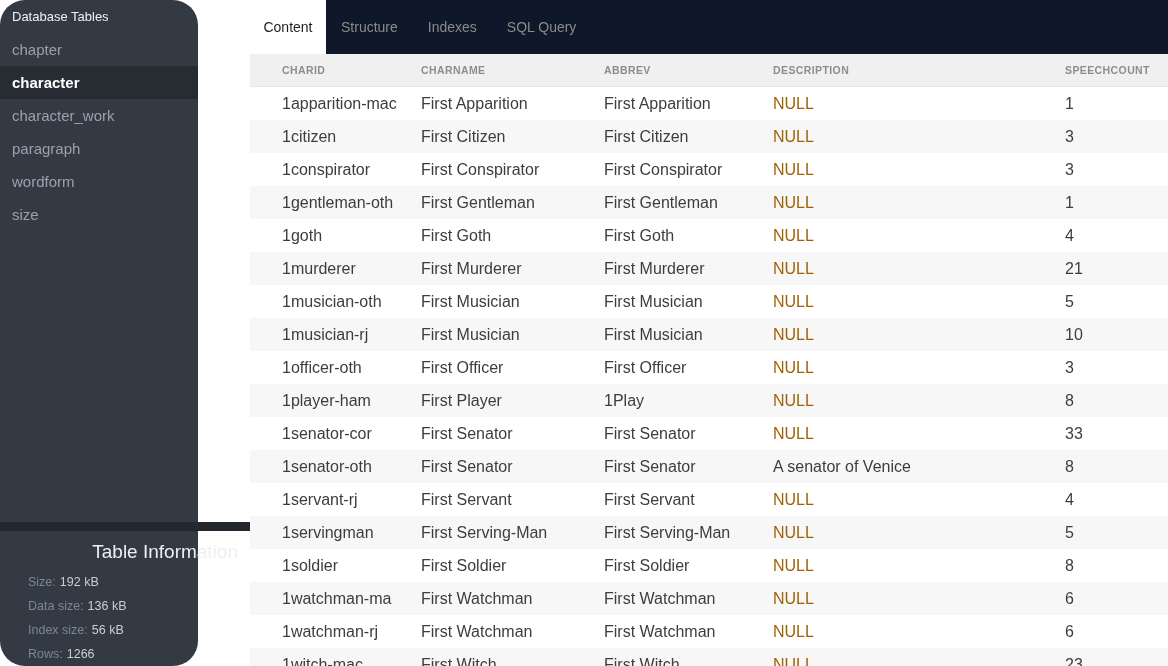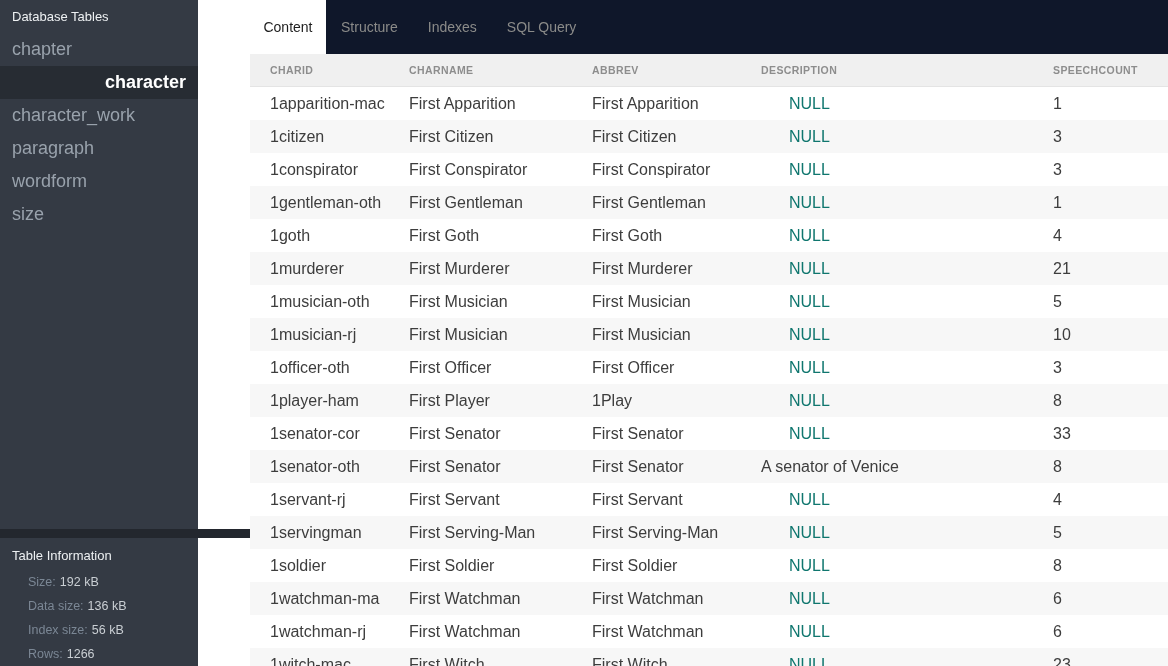--- a/index.html
+++ b/index.html
@@ -2,57 +2,57 @@
 <html><head>
 <meta charset="utf-8">
 <style>
   * { margin:0; padding:0; box-sizing:border-box; }
   html,body { width:1168px; height:666px; overflow:hidden;
     font-family:"Liberation Sans","DejaVu Sans",sans-serif; background:#fff; }
   .app { position:relative; width:1168px; height:666px; }
 
   
   .sidebar { position:absolute; left:0; top:0; width:198px; height:666px;
-    background:#343a44; color:#99a2ac; }
+    background:#343a44; color:#99a2ac;border-radius:25px; }
   .sidebar-title { height:33px; line-height:33px; padding:0 12px;
     font-size:13px; color:#eef1f3; }
   .sidebar-item { height:33px; line-height:33px; padding:0 12px;
-    font-size:18px; color:#99a2ac; cursor:pointer; }
-  .sidebar-item.active { background:#272c33; color:#ffffff; font-weight:bold;text-align:right; }
+    font-size:15px; color:#99a2ac; cursor:pointer; }
+  .sidebar-item.active { background:#272c33; color:#ffffff; font-weight:bold; }
 
   .sidebar-footer { position:absolute; bottom:0; left:0; width:250px; }
   .sidebar-divider { height:9px; background:#23272e; }
-  .footer-title { padding:10px 12px 7px 12px; font-size:13px; color:#edf0f2; }
+  .footer-title { padding:10px 12px 7px 12px; font-size:19px; color:#edf0f2;text-align:right; }
   .stat-line { height:24px; line-height:24px; padding:0 28px; font-size:12.5px; }
   .stat-label { color:#7b8795; }
   .stat-value { color:#c9ced3; margin-left:4px; }
 
   
   .main { position:absolute; left:250px; top:0; width:918px; height:666px; }
 
   .tabbar { display:flex; height:54px; background:#0f172a; align-items:stretch; }
   .tab { display:flex; align-items:center; padding:0 15px; font-size:14px;
     color:#8b8b89; cursor:pointer; white-space:nowrap; }
   .tab.active { background:#ffffff; color:#1d1d1d; width:76px;
     justify-content:center; padding:0; }
 
   .grid-row { display:grid;
     grid-template-columns:139px 183px 169px 292px 1fr;
-    padding-left:20px; align-items:center; }
+    padding-left:32px; align-items:center; }
 
   .table-header { height:33px; background:#f0f0f0;
     border-bottom:1px solid #e4e4e4; }
   .th { font-size:10.5px; font-weight:bold; color:#8d8d8d;
     letter-spacing:0.4px; cursor:pointer; }
 
   .tbody { background:#fff; }
   .trow { height:33px; font-size:16px; color:#3d3d3d; cursor:pointer; }
   .trow:nth-of-type(even) { background:#f7f7f7; }
   .cell { overflow:hidden; white-space:nowrap; }
-  .cell.null-value { color:#0f766e;margin-left:28px; }
+  .cell.null-value { color:#a16207; }
 </style>
 </head>
 <body>
 
 <div class="app">
 
   <div class="sidebar">
     <div class="sidebar-title">Database Tables</div>
 
     <div>

